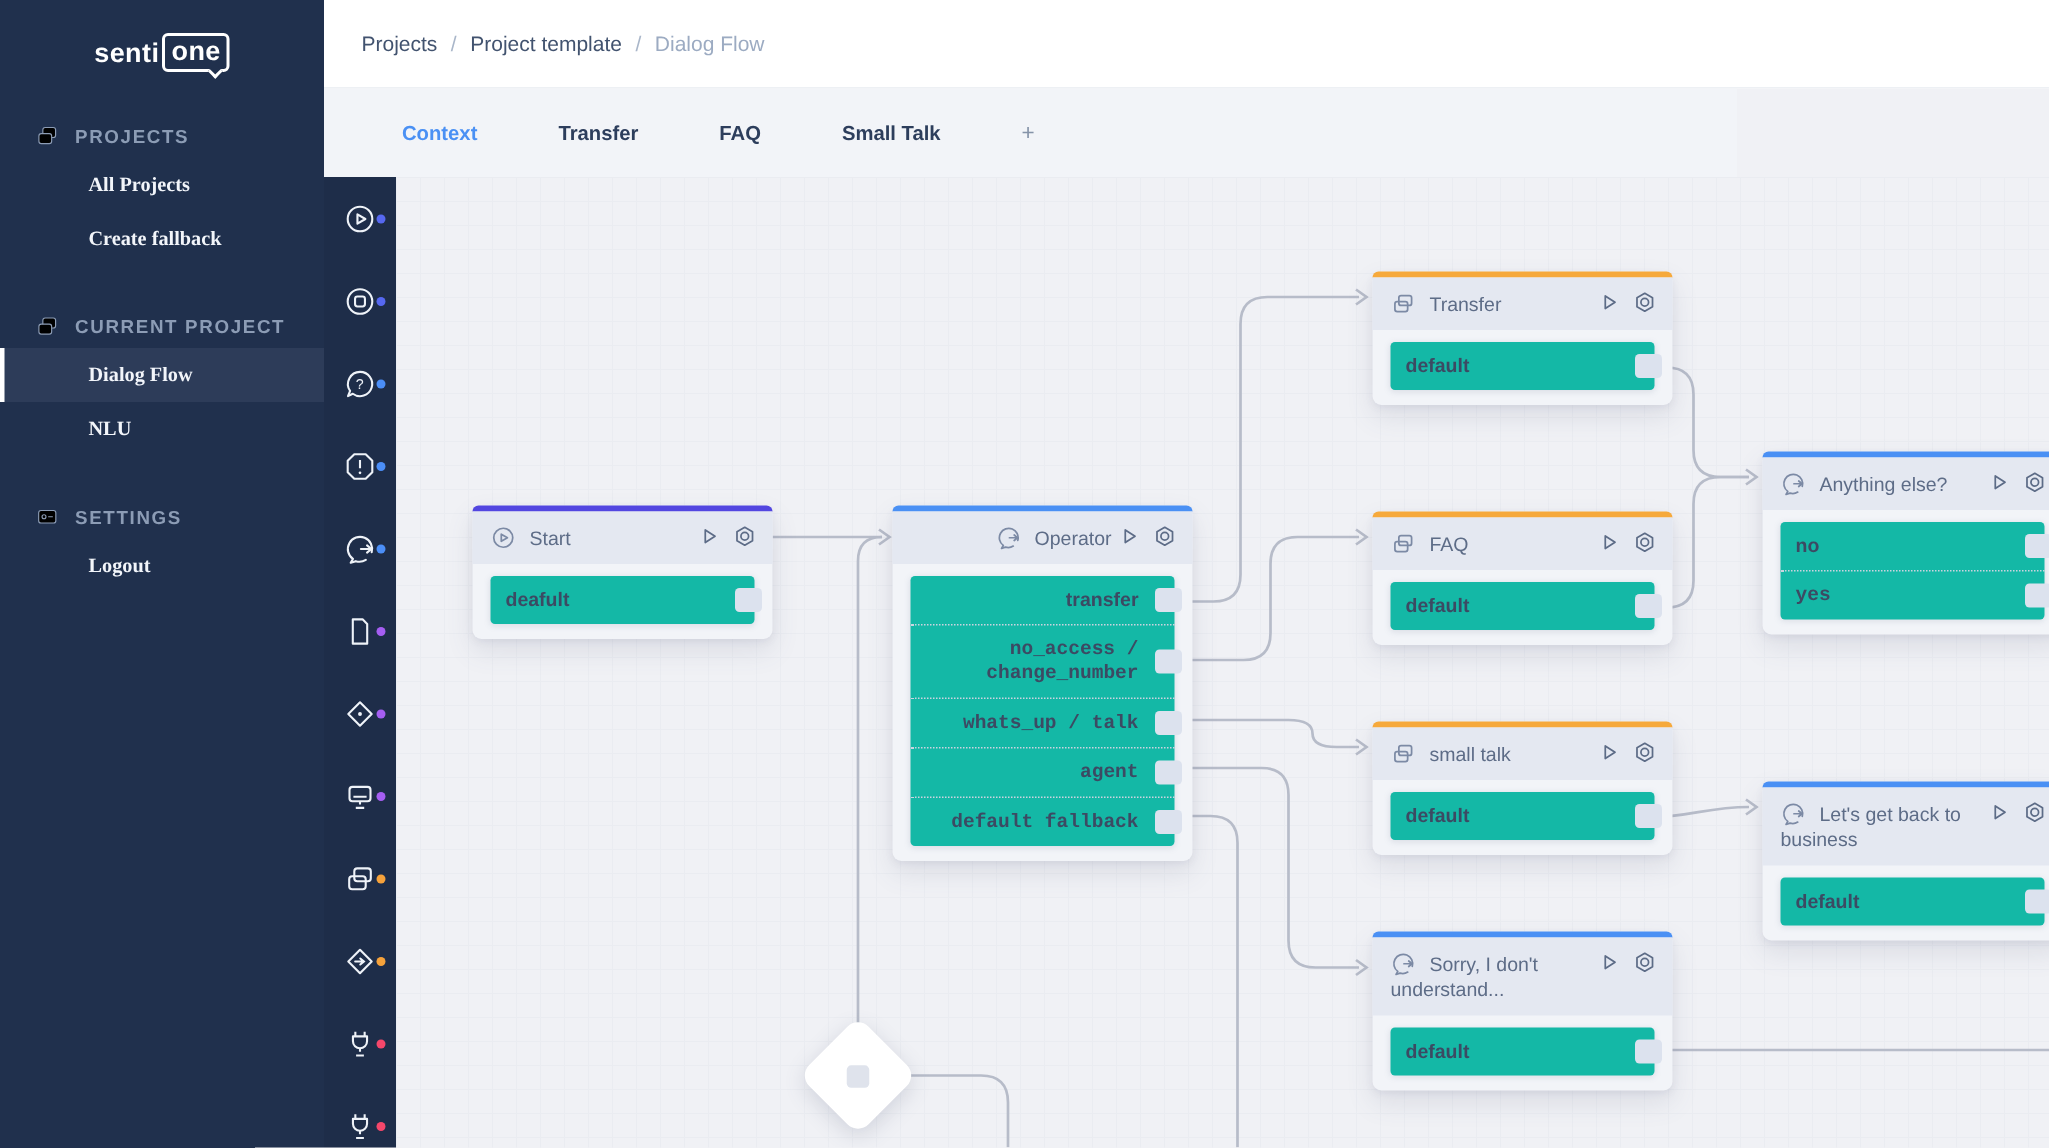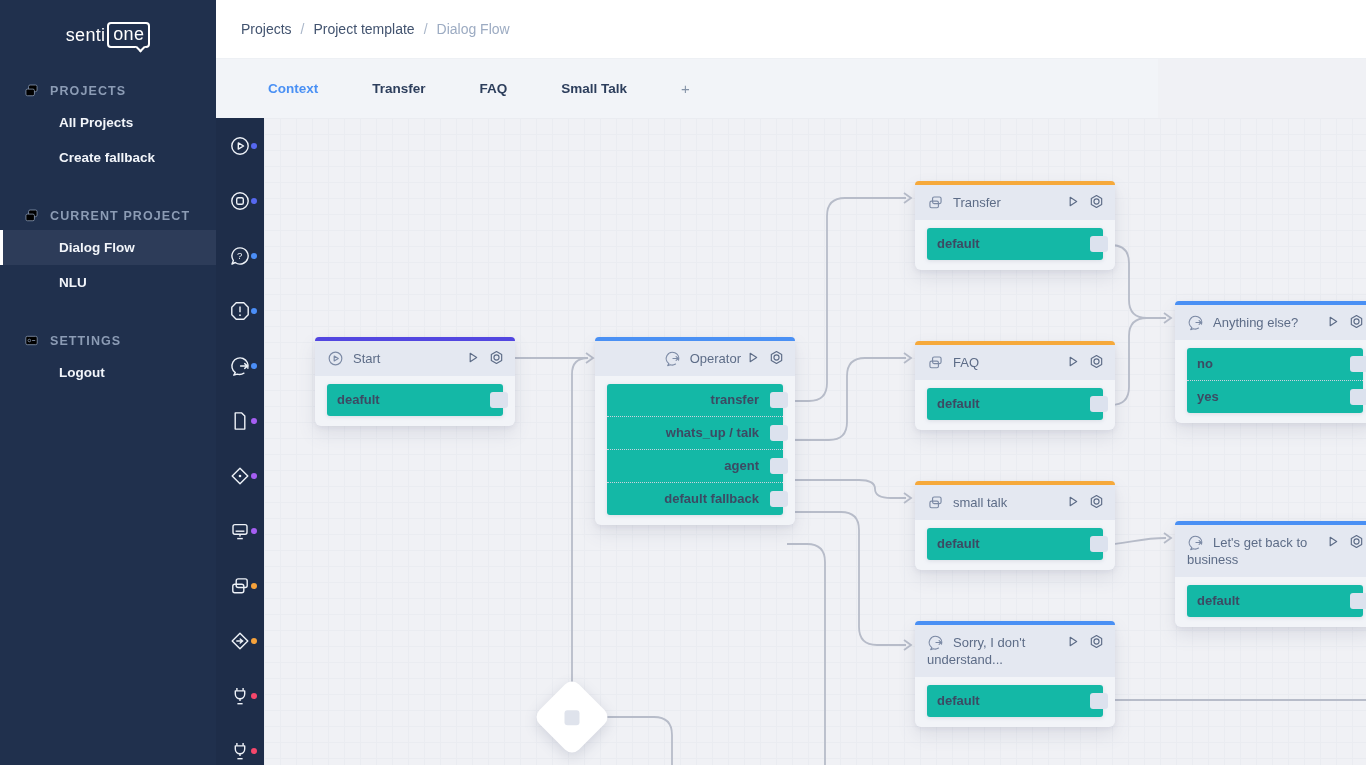--- a/index.html
+++ b/index.html
@@ -3,29 +3,29 @@
 <meta charset="utf-8">
 <style>
   * { margin:0; padding:0; box-sizing:border-box; }
   html,body { width:1366px; height:765px; overflow:hidden;
     font-family:"Liberation Sans", sans-serif; background:#f0f1f5; }
 
   
   .sidebar { position:absolute; left:0; top:0; width:216px; height:765px;
     background:#20304d; color:#fff; z-index:30; }
   .logo { display:flex; align-items:center; justify-content:center; margin-top:20px; height:30px;
-    font-size:18px; font-weight:400; letter-spacing:.3px; }
+    font-size:18px; font-weight:700; letter-spacing:.3px; }
   .logo-one { position:relative; border:2px solid #fff; border-radius:4px; padding:0 4px 1px; margin-left:2px; }
   .logo-tail { position:absolute; right:4px; bottom:-5px; width:7px; height:7px; background:#20304d;
     border-right:2px solid #fff; border-bottom:2px solid #fff; transform:rotate(45deg); }
   .side-section { margin-top:26px; }
   .side-head { display:flex; align-items:center; gap:10px; padding:6px 0 6px 23px;
     color:#8c9cb5; font-size:12.5px; font-weight:700; letter-spacing:1.1px; }
   .side-head svg { width:17px; height:17px; stroke:#8c9cb5; }
-  .side-item { padding:10px 0 10px 59px; font-size:13.5px; font-weight:600; color:#f2f5fa; cursor:pointer; }
+  .side-item { padding:10px 0 10px 59px; font-size:13.5px; font-weight:600; color:#f2f5fa; cursor:pointer;font-family:Liberation Serif, serif; }
   .side-item.active { background:#2d3c59; border-left:3px solid #ffffff; padding-left:56px; }
 
   
   .topbar { position:absolute; left:216px; top:0; width:1150px; height:59px; background:#fff;
     border-bottom:1px solid #edf0f4; display:flex; align-items:center; padding-left:25px; z-index:20; }
   .crumb { font-size:14px; color:#42536f; }
   .crumb-sep { color:#a9b6c9; margin:0 9px; }
   .crumb-last { color:#9cabc2; }
 
   
@@ -57,21 +57,21 @@
   .nhead { position:relative; background:#e4e8f1; padding:9px 54px 9px 12px;
     font-size:13px; color:#5d6c87; line-height:17px; min-height:35px; }
   .nhead .nicon { width:17px; height:17px; stroke:#7c8aa5; fill:none; stroke-width:1.5;
     vertical-align:-4px; margin-right:9px; }
   .hacts { position:absolute; right:10px; top:8px; display:flex; gap:7px; }
   .hacts svg { width:17px; height:17px; stroke:#5d6c87; fill:none; stroke-width:1.5; cursor:pointer; }
   .nbody { padding:8px 12px 10px; }
   .rows { background:#14b8a6; border-radius:3px; box-shadow:0 1px 4px rgba(110,120,150,.18); }
   .row { position:relative; padding:8px 24px 8px 10px; font-size:13px; font-weight:700;
     color:#3c4a63; line-height:16px; }
-  .row + .row { border-top:1px dotted #ccd3df; }
+  .row + .row { border-top:1px dotted #ccd3df;font-family:Liberation Mono, monospace; }
   .handle { position:absolute; right:-5px; top:50%; margin-top:-8px; width:18px; height:16px;
     background:#dce2ee; border-radius:3px; cursor:pointer; }
 
   .diamond { position:absolute; left:280px; top:571px; width:56px; height:56px; background:#fff;
     border-radius:10px; transform:rotate(45deg);
     box-shadow:3px 3px 14px rgba(85,95,125,.20); cursor:pointer; }
   .diamond-core { position:absolute; left:50%; top:50%; width:15px; height:15px; margin:-7.5px 0 0 -7.5px;
     background:#dfe3ec; border-radius:3px; transform:rotate(-45deg); }
 </style>
 </head>
@@ -341,20 +341,21 @@
             <use href="#i-play-tri"></use>
           </svg>
           <svg>
             <use href="#i-gear-nut"></use>
           </svg>
         </span>
     </div>
     <div class="nbody">
         <div class="rows">
       <div class="row"><span>transfer</span><span class="handle"></span></div>
+      <div class="row"><span>no_access / change_number</span><span class="handle"></span></div>
       <div class="row"><span>whats_up / talk</span><span class="handle"></span></div>
       <div class="row"><span>agent</span><span class="handle"></span></div>
       <div class="row"><span>default fallback</span><span class="handle"></span></div>
     </div>
       </div>
   </div>
 
   <div class="node" style="left:651px; top:63px;">
     <div class="accent" style="background: rgb(246, 169, 59);"></div>
     <div class="nhead">

